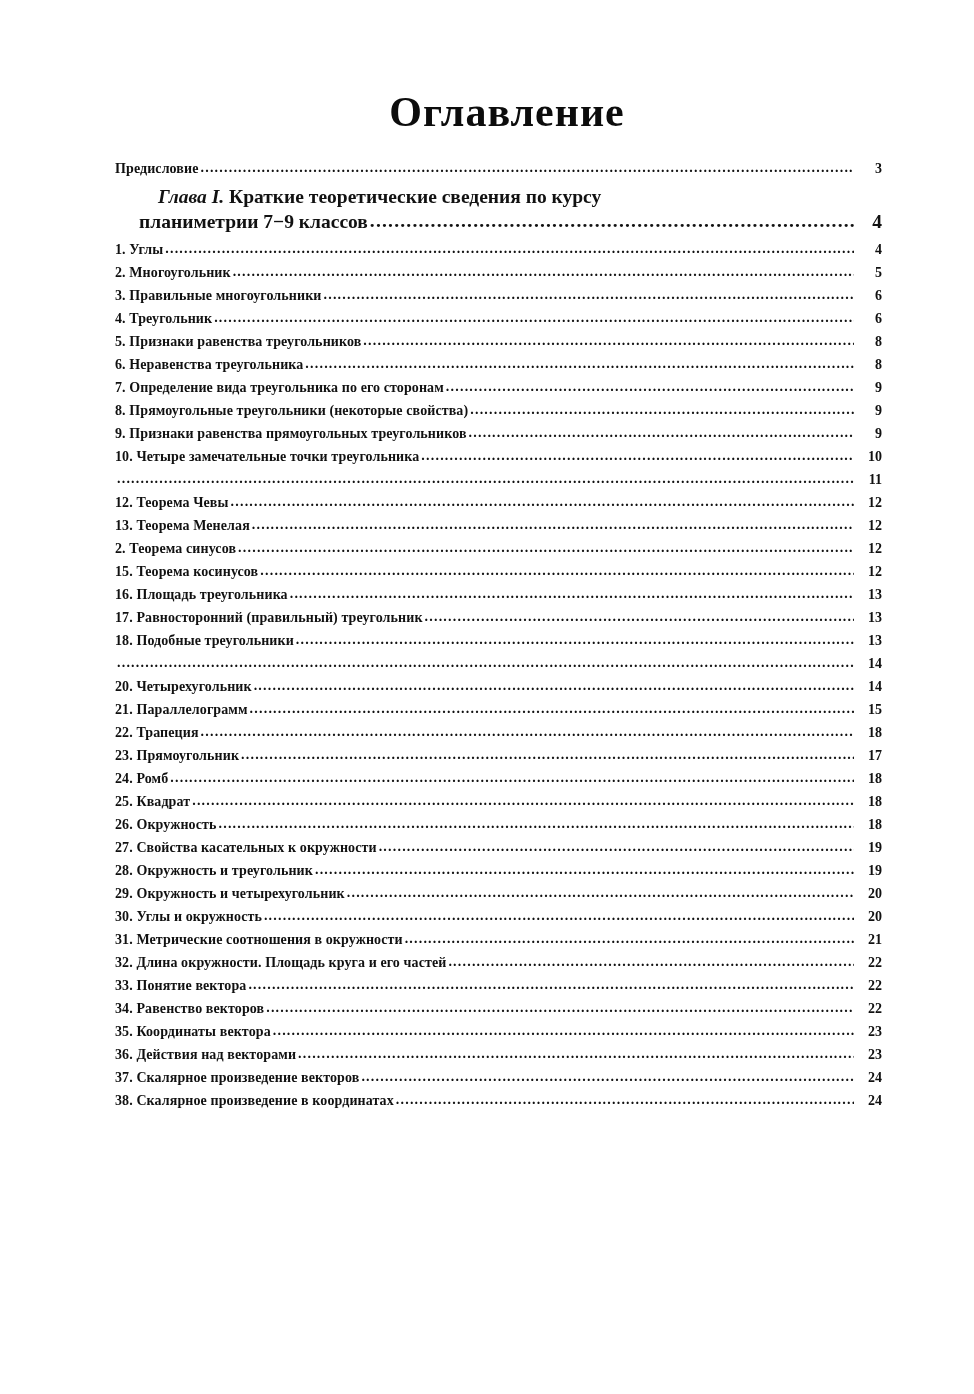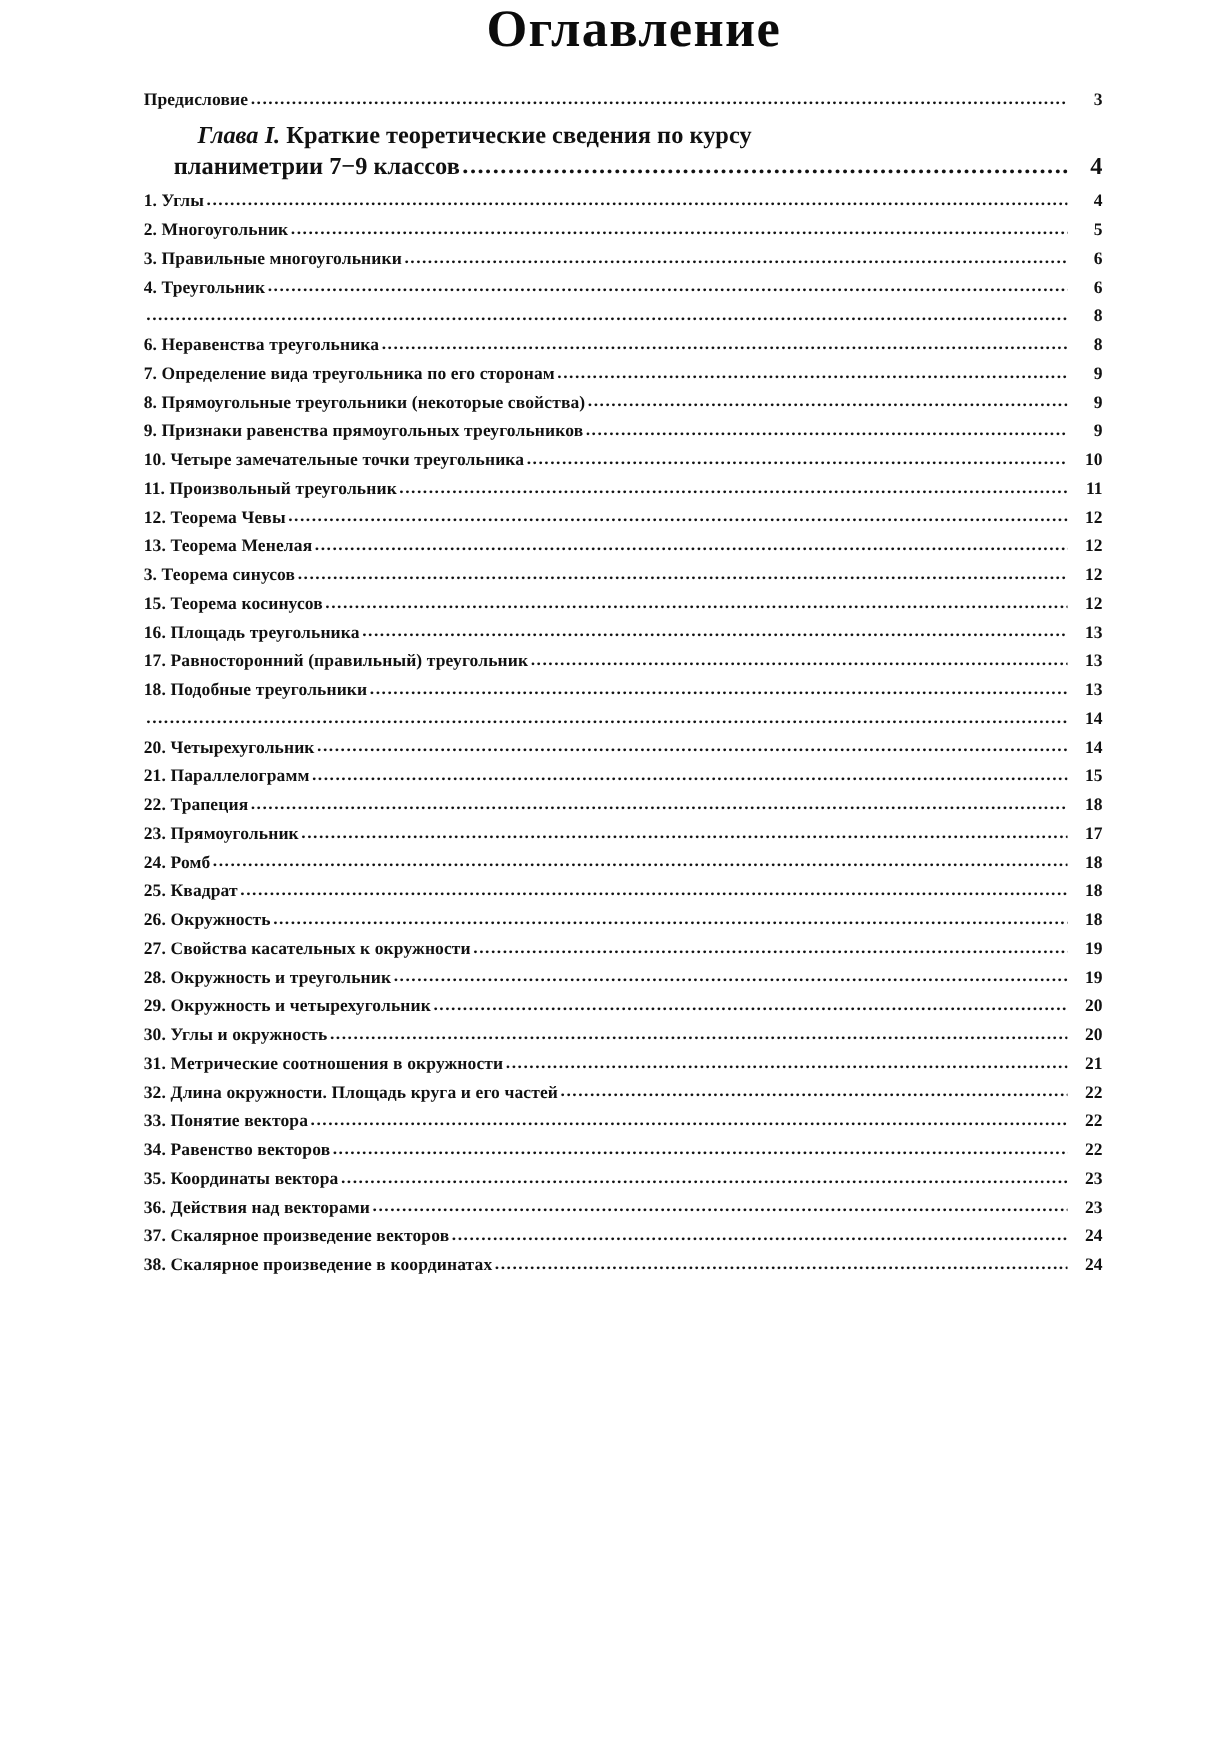--- a/index.html
+++ b/index.html
@@ -22,20 +22,21 @@
     box-sizing: border-box;
     padding: 0;
   }
   .title {
     text-align: center;
     font-family: "Liberation Serif", serif;
     font-size: 42px;
     font-weight: 700;
     letter-spacing: 1px;
     margin: 0;
+    padding-top: 88px;
     padding-left: 40px;
     color: #0c0c0c;
   }
   .toc {
     margin: 26px 92px 0 115px;
   }
   .entry {
     display: flex;
     align-items: flex-end;
     font-size: 14px;
@@ -149,20 +150,21 @@
           <span class="label">3. Правильные многоугольники</span>
           <span class="dots">................................................................................................................................................................</span>
           <span class="page-num">6</span>
         </div>
         <div class="entry lvl-sec">
           <span class="label">4. Треугольник</span>
           <span class="dots">................................................................................................................................................................</span>
           <span class="page-num">6</span>
         </div>
         <div class="entry lvl-sec">
+          <span class="label">5. Признаки равенства треугольников</span>
           <span class="dots">................................................................................................................................................................</span>
           <span class="page-num">8</span>
         </div>
         <div class="entry lvl-sec">
           <span class="label">6. Неравенства треугольника</span>
           <span class="dots">................................................................................................................................................................</span>
           <span class="page-num">8</span>
         </div>
         <div class="entry lvl-sec">
           <span class="label">7. Определение вида треугольника по его сторонам</span>
@@ -178,36 +180,35 @@
           <span class="label">9. Признаки равенства прямоугольных треугольников</span>
           <span class="dots">................................................................................................................................................................</span>
           <span class="page-num">9</span>
         </div>
         <div class="entry lvl-sec">
           <span class="label">10. Четыре замечательные точки треугольника</span>
           <span class="dots">................................................................................................................................................................</span>
           <span class="page-num">10</span>
         </div>
         <div class="entry lvl-sec">
-          <span class="label">11. Произвольный треугольник</span>
           <span class="dots">................................................................................................................................................................</span>
           <span class="page-num">11</span>
         </div>
         <div class="entry lvl-sec">
           <span class="label">12. Теорема Чевы</span>
           <span class="dots">................................................................................................................................................................</span>
           <span class="page-num">12</span>
         </div>
         <div class="entry lvl-sec">
           <span class="label">13. Теорема Менелая</span>
           <span class="dots">................................................................................................................................................................</span>
           <span class="page-num">12</span>
         </div>
         <div class="entry lvl-sec">
-          <span class="label">3. Теорема синусов</span>
+          <span class="label">2. Теорема синусов</span>
           <span class="dots">................................................................................................................................................................</span>
           <span class="page-num">12</span>
         </div>
         <div class="entry lvl-sec">
           <span class="label">15. Теорема косинусов</span>
           <span class="dots">................................................................................................................................................................</span>
           <span class="page-num">12</span>
         </div>
         <div class="entry lvl-sec">
           <span class="label">16. Площадь треугольника</span>

